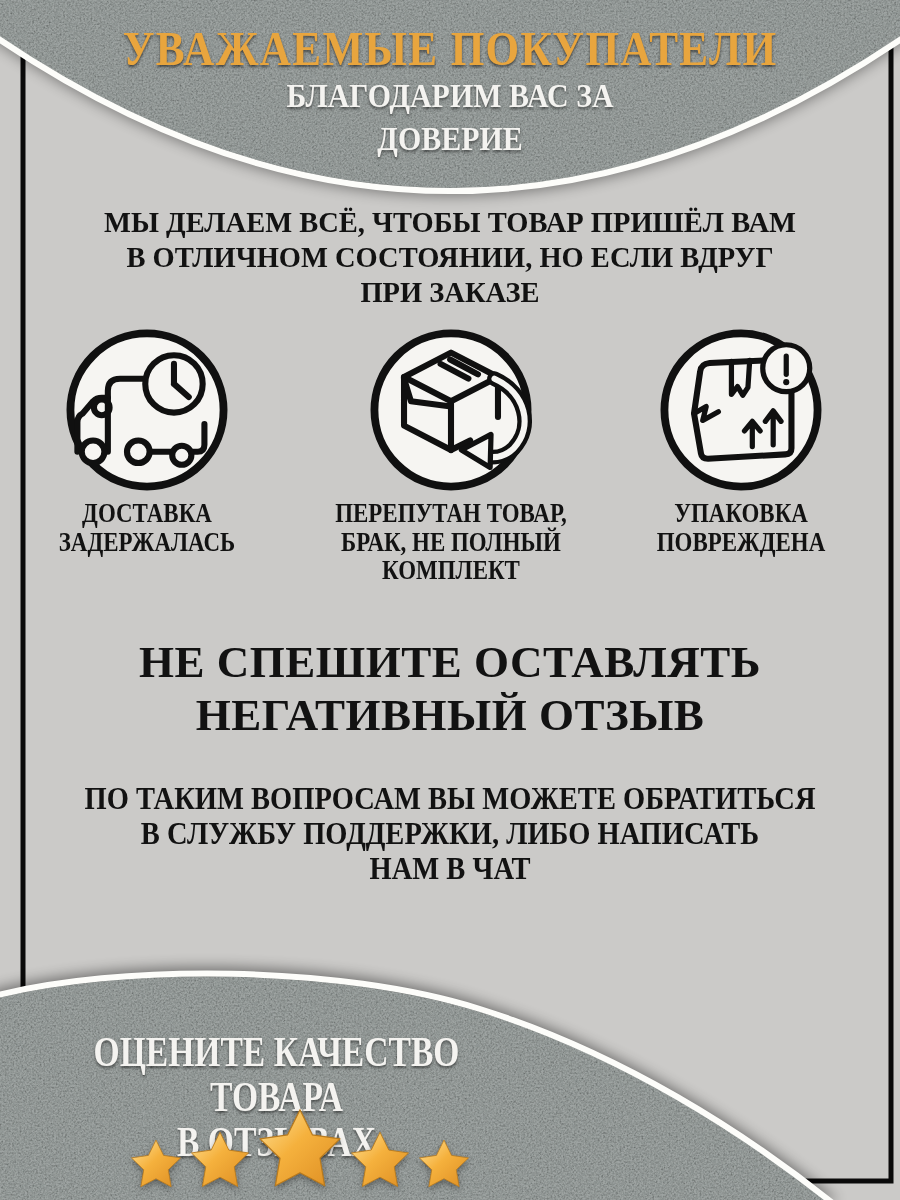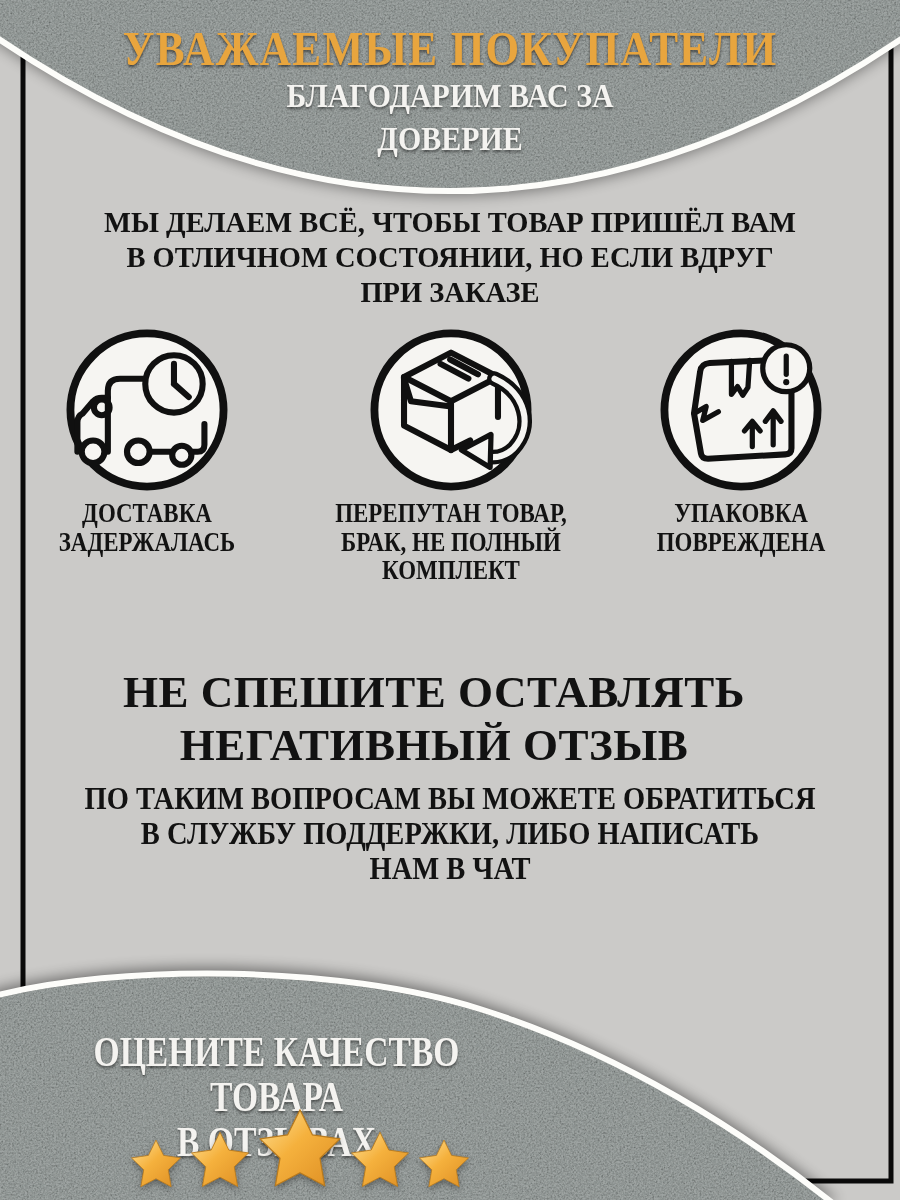--- a/index.html
+++ b/index.html
@@ -25,21 +25,21 @@
     text-shadow:0 2px 3px rgba(0,0,0,0.5);
   }
   #intro{left:20px;width:860px;top:204px;font-size:30px;line-height:35px;transform:scaleX(0.95);}
   .issue-circle{
     position:absolute;top:323px;width:174px;height:174px;z-index:2;
   }
   .issue-label{top:499px;font-size:27px;line-height:28.5px;transform:scaleX(0.85);}
   #lbl-0{left:0px;width:294px;}
   #lbl-1{left:301px;width:300px;}
   #lbl-2{left:591px;width:300px;}
-  #warn-h{left:4px;width:860px;top:636px;font-size:45px;line-height:53px;letter-spacing:0.5px;margin-top:30px;}
+  #warn-h{left:20px;width:860px;top:636px;font-size:45px;line-height:53px;letter-spacing:0.5px;}
   #warn-p{left:20px;width:860px;top:781px;font-size:31px;line-height:35px;transform:scaleX(0.92);}
   #foot-text{
     left:4px;width:545px;top:1030px;font-size:42px;line-height:45px;
     color:#f4f3f0;transform:scaleX(0.80);
     text-shadow:0 2px 3px rgba(0,0,0,0.5);
   }
   #stars-row{
     position:absolute;left:40px;width:520px;top:1100px;height:88px;z-index:2;
     display:flex;align-items:flex-end;justify-content:center;gap:8px;
   }

